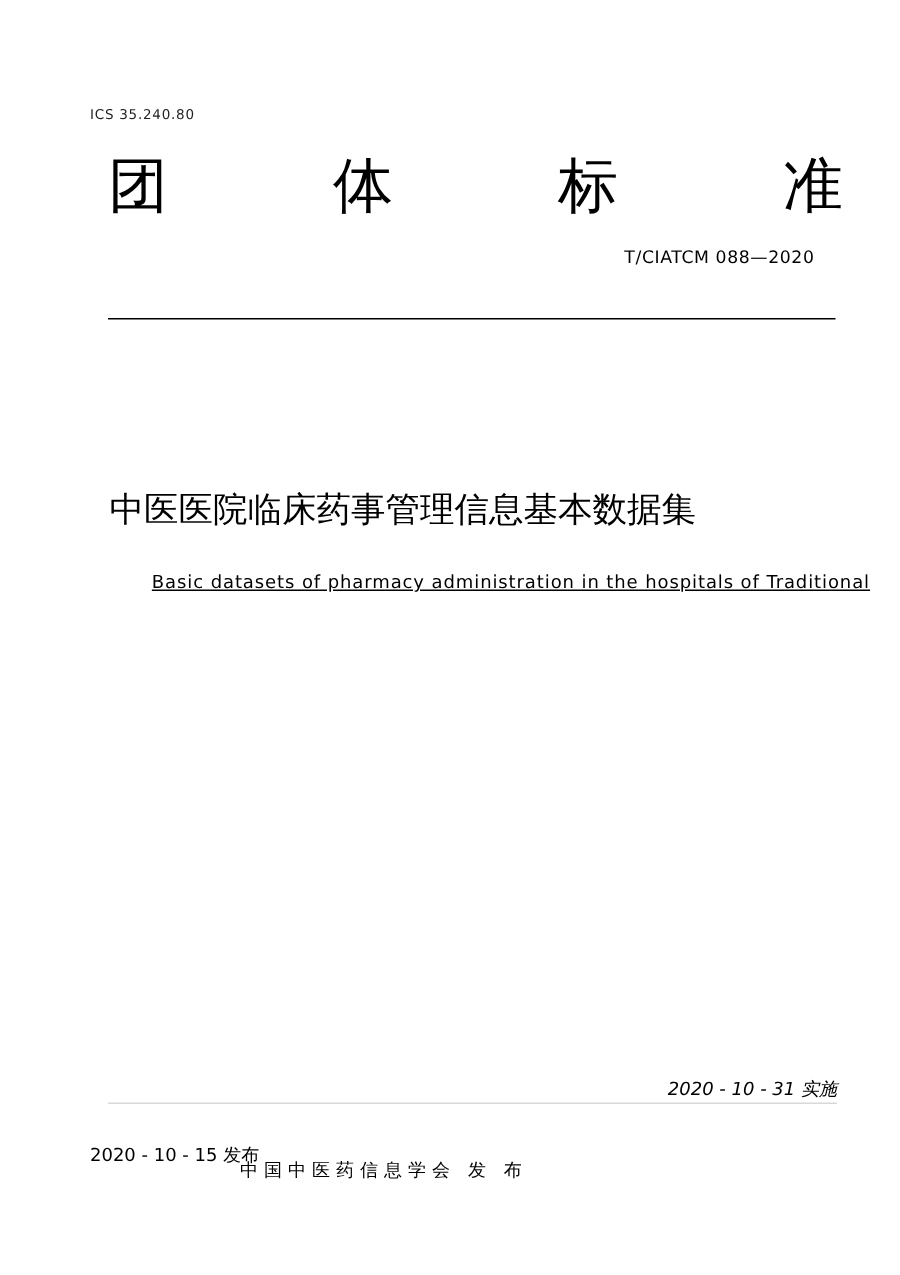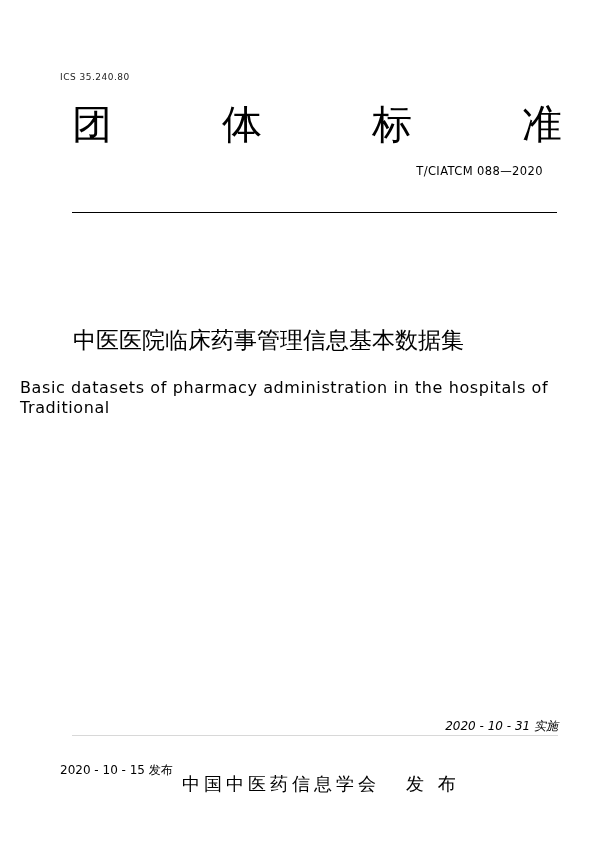--- a/index.html
+++ b/index.html
@@ -46,46 +46,47 @@
     .cn-title {
       left: 0; top: 324px;
       width: 537px;
       text-align: center;
       font-size: 23px;
       line-height: 32px;
     }
     .en-title {
       left: 20px; top: 378px;
       width: 560px;
-      text-align: left;
-      font-size: 16px;
+      text-align: right;
+      font-size: 12px;
       line-height: 20px;
       letter-spacing: 0.6px;
+      text-decoration: underline;
     }
     .date-pub {
       left: 60px; top: 718px;
       font-size: 12px;
       margin-top: 44px;
     }
     .date-eff {
       right: 42px; top: 718px;
       font-size: 12px;
       font-style: italic;
     }
     .bottom-rule {
       left: 72px; top: 735px;
       width: 486px; height: 0;
       border-top: 1px solid #d8d8d8;
     }
     .publisher {
-      left: 182px; top: 772px;
-      font-size: 18px;
+      left: 160px; top: 772px;
+      font-size: 12px;
       letter-spacing: 4px;
       display: flex;
-      gap: 26px;
+      gap: 8px;
     }
   </style>
 </head>
 <body>
 
 <div class="abs ics">ICS 35.240.80</div>
 
 <div class="abs big-title">
   <span>团</span>
   <span>体</span>

